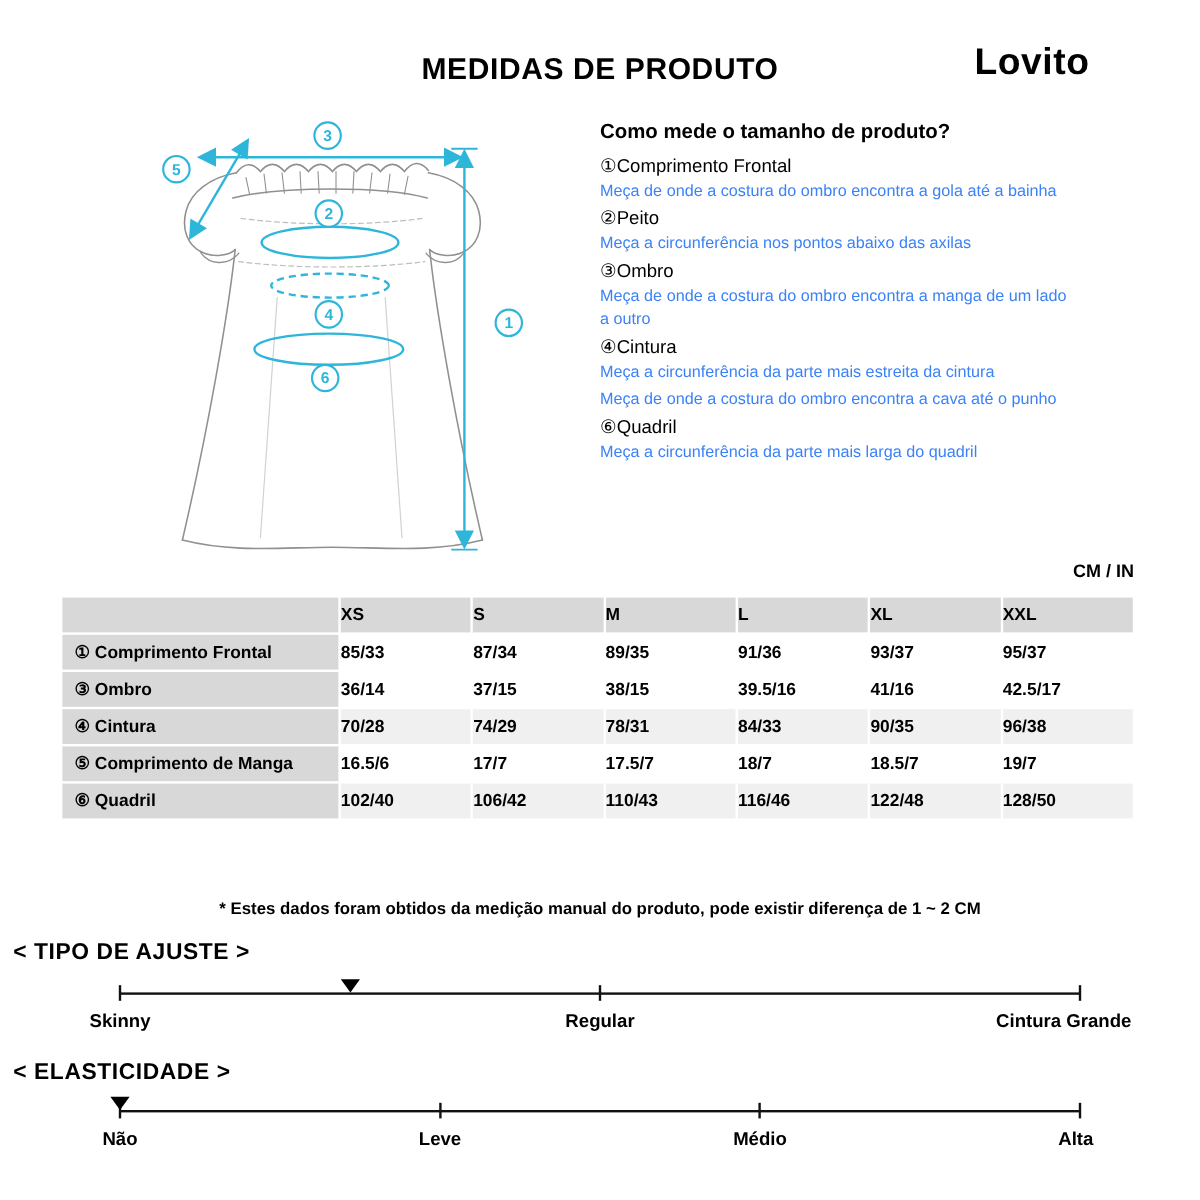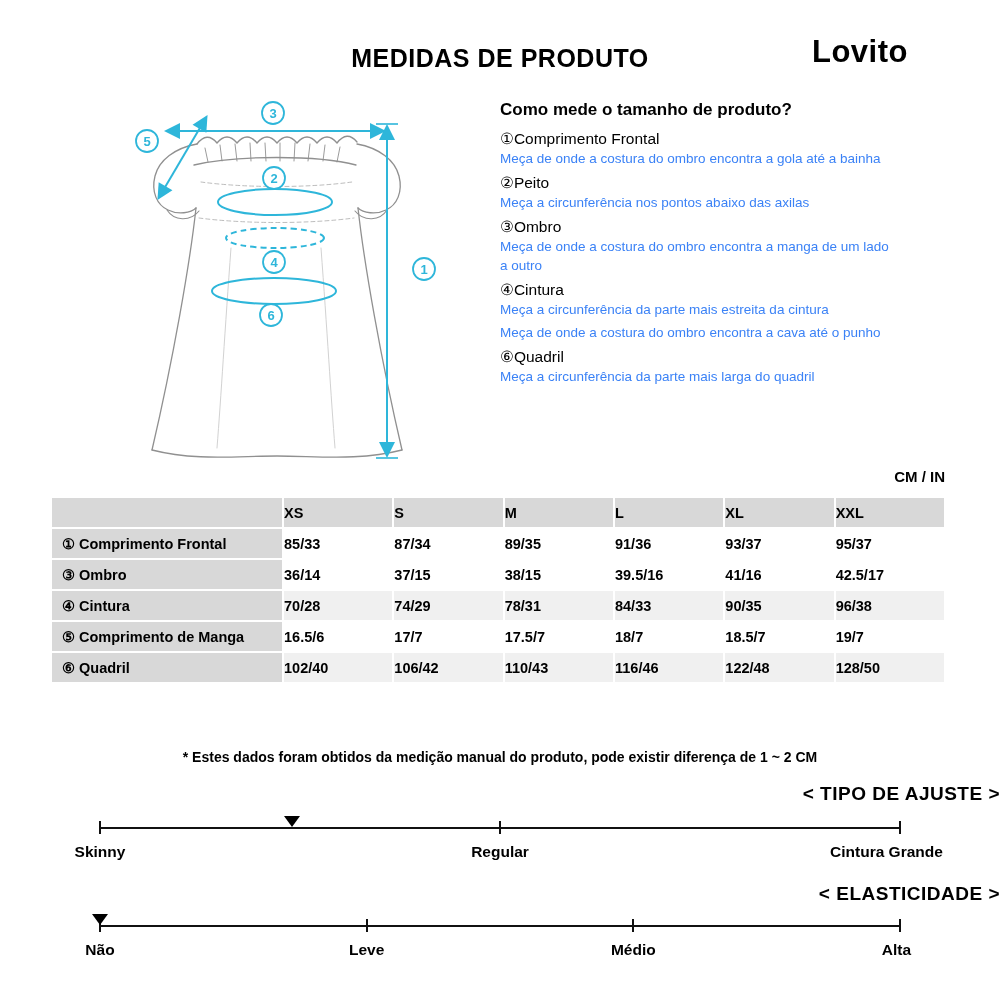--- a/index.html
+++ b/index.html
@@ -22,21 +22,21 @@
 
   .size-table { position:absolute; left:50px; top:496px; width:896px; border-collapse:collapse; table-layout:fixed; }
   .size-table th, .size-table td { border:2px solid #fff; height:31px; text-align:left;
                                    font-size:14.5px; font-weight:bold; background:#fff; }
   .size-table th { background:#d8d8d8; }
   .size-table td.row-label, .size-table th.row-label { background:#d8d8d8; text-align:left; padding-left:10px; width:232px; }
   .size-table tr.alt td:not(.row-label) { background:#f0f0f0; }
 
   .footnote { position:absolute; top:729px; left:0; width:100%; text-align:center; font-size:14px; font-weight:bold;margin-top:20px; }
 
-  .scale-title { position:absolute; left:0; width:100%; text-align:right; font-size:19px; font-weight:bold; letter-spacing:0.5px; }
+  .scale-title { position:absolute; left:0; width:100%; text-align:left; font-size:19px; font-weight:bold; letter-spacing:0.5px;padding-left:11px; }
   #fit-title { top:783px; }
   #elasticity-title { top:883px; }
 
   .scale { position:absolute; left:100px; width:800px; height:50px; }
   #fit-scale { top:815px; }
   #elasticity-scale { top:913px; }
 
   .scale-line { position:absolute; top:12px; left:0; width:100%; height:2px; background:#111; }
   .scale-tick { position:absolute; top:6px; width:2px; height:13px; background:#111; transform:translateX(-50%); }
   .scale-marker { position:absolute; top:1px; width:0; height:0;

